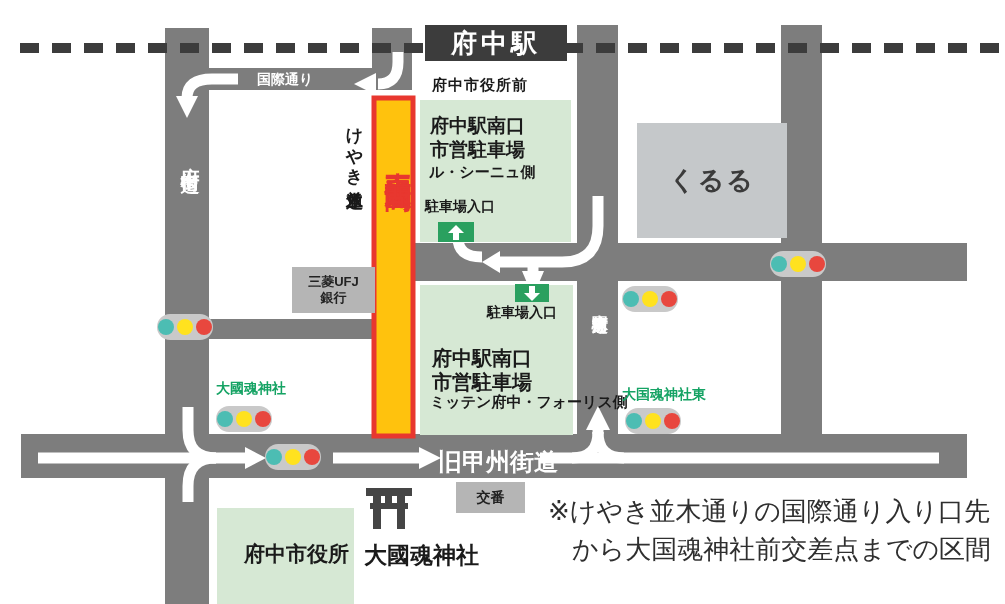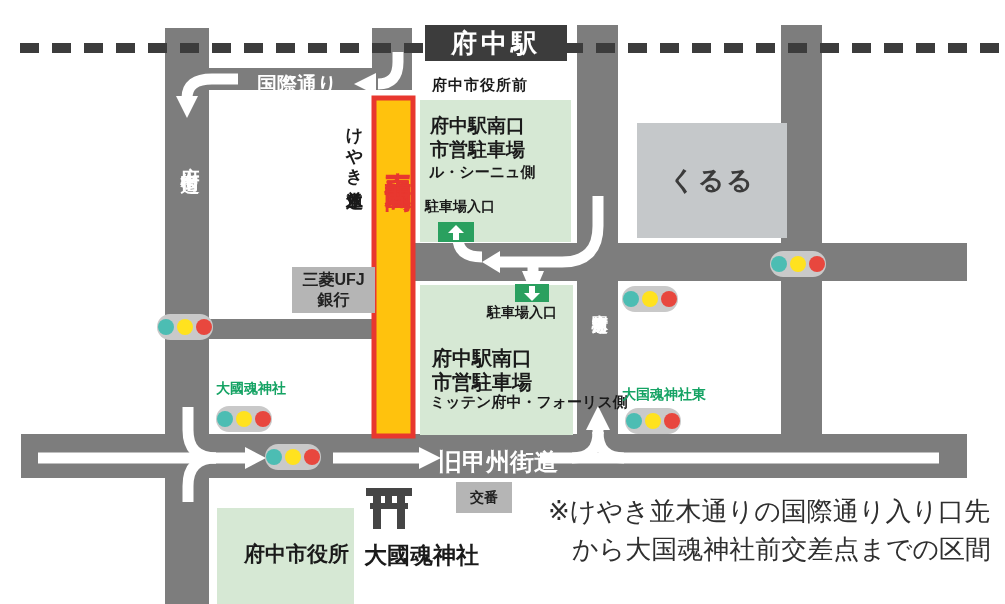--- a/index.html
+++ b/index.html
@@ -82,21 +82,21 @@
       <rect x="31" y="10" width="8" height="33"></rect>
     </g>
   </svg>
 
   <div class="station-box">
     <span>府中駅</span>
   </div>
   <div class="lbl" style="left:432px;top:76px;font-size:15px;letter-spacing:1px;">府中市役所前</div>
 
   <div class="vlabel white" style="left:177px;top:152px;font-size:19px;letter-spacing:3px;">府中街道</div>
-  <div class="lbl white" style="left:257px;top:71px;font-size:20px;">国際通り</div>
+  <div class="lbl white" style="left:257px;top:71px;font-size:14px;">国際通り</div>
   <div class="vlabel" style="left:343px;top:116px;font-size:17px;letter-spacing:1px;color:#1a1a1a;">けやき並木通り</div>
   <div class="vlabel white" style="left:589px;top:301px;font-size:16px;letter-spacing:1px;">府中駅前通り</div>
   <div class="lbl white" style="left:438px;top:446px;font-size:24px;text-align:center;">旧甲州街道</div>
 
   <div class="vlabel" style="left:380px;top:151px;font-size:27px;letter-spacing:2px;color:#e8372f;">車両交通規制区間</div>
 
   <div class="greenbox" style="left:420px;top:100px;width:151px;height:142px;">
     <div class="lbl" style="left:10px;top:13px;font-size:19px;">府中駅南口</div>
     <div class="lbl" style="left:10px;top:37px;font-size:19px;">市営駐車場</div>
     <div class="lbl" style="left:9px;top:63px;font-size:15px;">ル・シーニュ側</div>
@@ -117,28 +117,28 @@
     <div class="lbl" style="left:67px;top:19px;font-size:14px;">駐車場入口</div>
     <div class="lbl" style="left:12px;top:60px;font-size:20px;">府中駅南口</div>
     <div class="lbl" style="left:12px;top:84px;font-size:20px;">市営駐車場</div>
     <div class="lbl" style="left:10px;top:108px;font-size:15px;">ミッテン府中・フォーリス側</div>
   </div>
 
   <div class="kururu">
     <span>くるる</span>
   </div>
 
-  <div class="graybox" style="left:292px;top:267px;width:83px;height:46px;font-size:16px;line-height:1.25;">
+  <div class="graybox" style="left:292px;top:267px;width:83px;height:46px;font-size:13px;line-height:1.25;">
     <div>
       <div>三菱UFJ</div>
       <div>銀行</div>
     </div>
   </div>
 
-  <div class="graybox" style="left:456px;top:482px;width:56px;height:31px;font-size:14px;">
+  <div class="graybox" style="left:456px;top:482px;width:69px;height:31px;font-size:14px;">
     <span>交番</span>
   </div>
 
   <div class="greenbox" style="left:217px;top:508px;width:137px;height:96px;">
     <div class="lbl" style="left:0;top:32px;width:159px;text-align:center;font-size:21px;">府中市役所</div>
   </div>
 
   <div class="lbl" style="left:364px;top:540px;font-size:23px;">大國魂神社</div>
 
   <div class="greenlbl" style="left:216px;top:380px;">大國魂神社</div>

